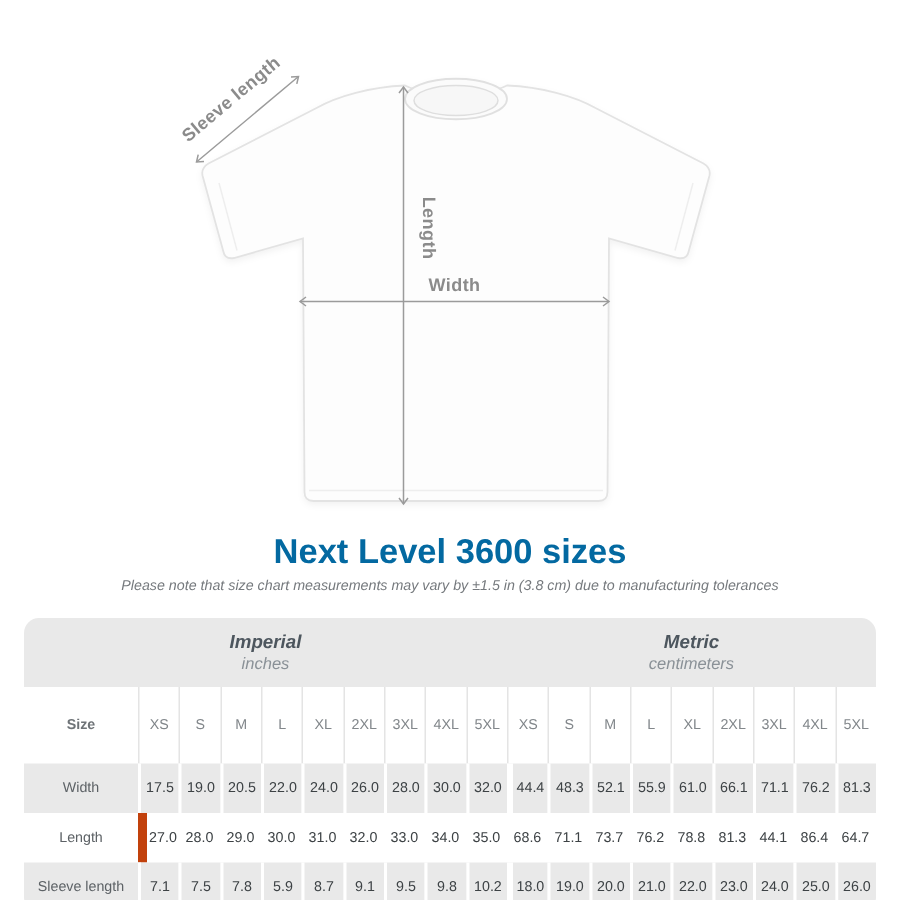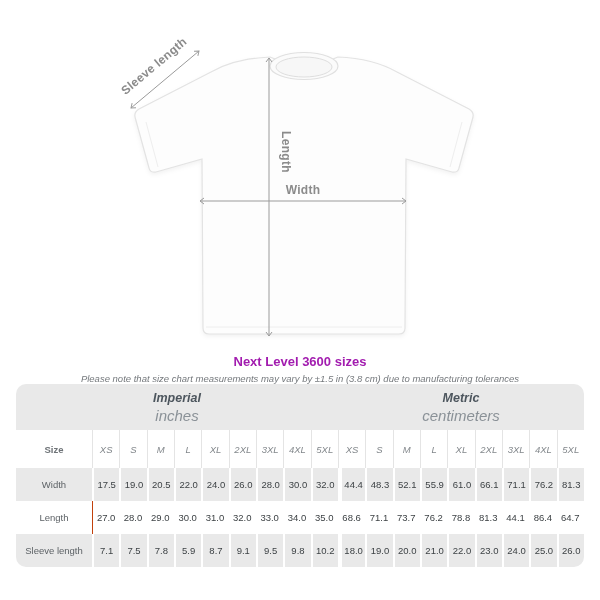--- a/index.html
+++ b/index.html
@@ -12,46 +12,46 @@
   .shirt-area svg{display:block;}
   .shirt-body{fill:#fdfdfd;stroke:#e3e3e3;stroke-width:1.2;}
   .shirt-shadow{filter:drop-shadow(0 2px 2px rgba(0,0,0,0.05));}
   .collar-outer{fill:#fbfbfb;stroke:#e0e0e0;stroke-width:1.2;}
   .collar-inner{fill:#f7f7f7;stroke:#dedede;stroke-width:1;}
   .dim-line{stroke:#9b9b9b;stroke-width:1;fill:none;}
   .dim-label{fill:#8b8b8b;font-weight:bold;font-size:12px;letter-spacing:.3px;}
   .seam{stroke:#eeeeee;stroke-width:1;fill:none;}
 
   .title-block{text-align:center;}
-  .chart-title{font-size:13px;font-weight:bold;color:#a21caf;margin:2px 0 4px 0;}
-  .chart-subtitle{font-size:9.5px;font-style:italic;color:#75797d;margin:0 0 0 0;}
+  .chart-title{font-size:23px;font-weight:bold;color:#0369a1;margin:2px 0 4px 0;}
+  .chart-subtitle{font-size:9.5px;font-style:italic;color:#75797d;margin:0 0 16px 0;}
 
   table.size-table{
     border-collapse:separate;border-spacing:0;table-layout:fixed;
     width:568px;margin-left:16px;
   }
   .size-table th,.size-table td{padding:0;text-align:center;vertical-align:middle;font-weight:normal;}
   col.c-label{width:76px;}
   .band{height:46px;background:#e9e9e9;}
   .band-left{border-radius:10px 0 0 0;}
   .band-right{border-radius:0 10px 0 0;}
   .group-label{font-size:12.5px;font-weight:bold;font-style:italic;color:#4d565e;}
-  .group-unit{font-size:15px;font-style:italic;color:#8a9197;margin-top:2px;}
-
-  tr.size-row th{height:38px;font-size:9.5px;color:#82878b;background:#ffffff;}
-  tr.size-row th + th{border-left:1px solid #e4e4e4;font-style:italic;}
+  .group-unit{font-size:11px;font-style:italic;color:#8a9197;margin-top:2px;}
+
+  tr.size-row th{height:51px;font-size:9.5px;color:#82878b;background:#ffffff;}
+  tr.size-row th + th{border-left:1px solid #e4e4e4;}
   tr.size-row th.size-label{font-weight:bold;color:#6e7377;}
 
   tbody tr{height:33px;}
   .size-table tbody td{font-size:9.5px;color:#3d4245;}
   .size-table td.row-label{color:#5d6266;}
   tr.row-gray td{background:#e9e9e9;}
   tr.row-gray td + td{border-left:2px solid #ffffff;text-align:center;}
   tr.row-gray td.m-start{border-left:4px solid #ffffff;}
-  tr.row-white td.first-data{border-left:1px solid #c2410c;}
+  tr.row-white td.first-data{border-left:6px solid #c2410c;}
   tr.row-last td:first-child{border-radius:0 0 0 10px;}
   tr.row-last td:last-child{border-radius:0 0 10px 0;}
 </style>
 </head>
 <body>
 
 <div class="shirt-area">
   <svg width="600" height="352" viewBox="0 0 600 352">
     <defs>
       <marker id="arr" markerWidth="9" markerHeight="9" refX="5.5" refY="4.5" orient="auto-start-reverse">

